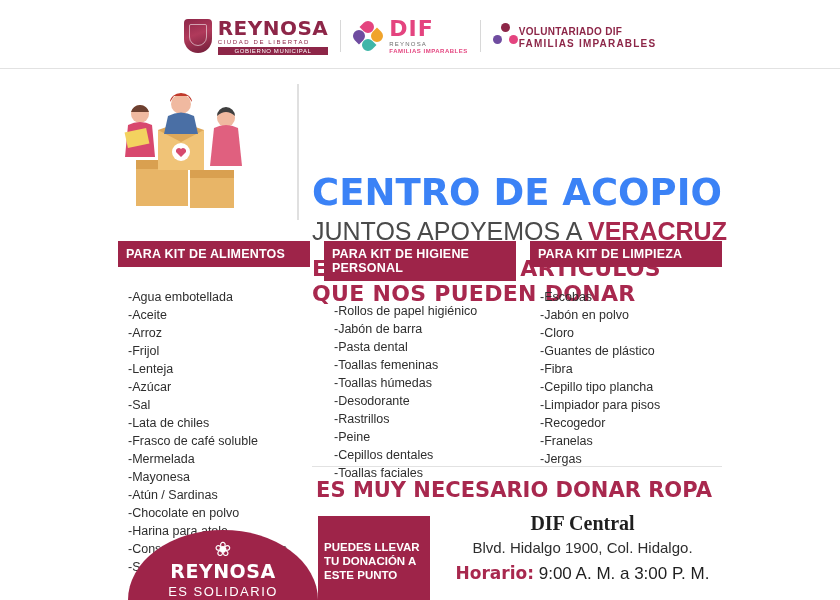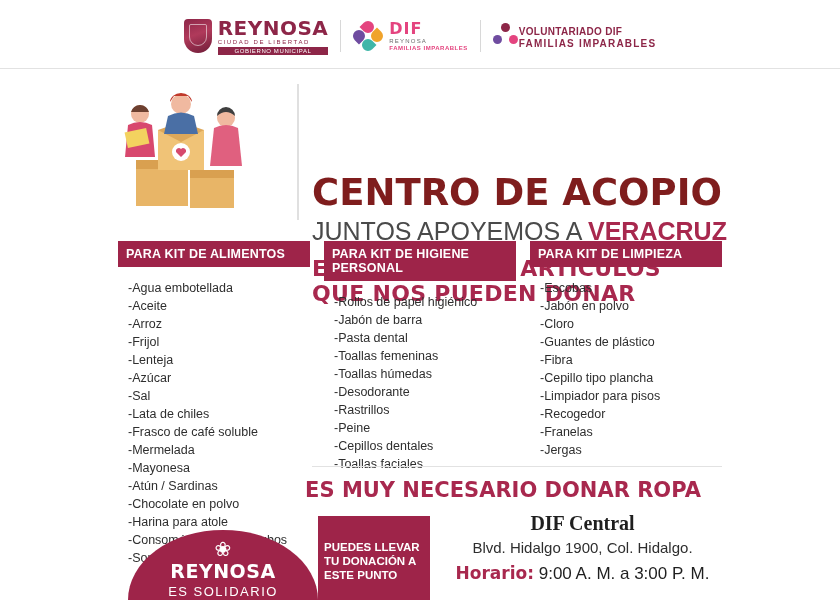--- a/index.html
+++ b/index.html
@@ -43,21 +43,21 @@
   }
   .sep { width:1px; height:32px; background:#d8d8d8; margin: 0 12px; }
   .dif-logo { display:flex; align-items:center; gap:6px; }
   .dif-flower { position:relative; width:30px; height:30px; }
   .dif-flower span{ position:absolute; width:12px; height:12px; border-radius:50% 50% 50% 0; }
   .dif-flower .p1{ background:#e4447f; left:9px; top:0; transform:rotate(45deg);}
   .dif-flower .p2{ background:#f0a32b; left:18px; top:9px; transform:rotate(135deg);}
   .dif-flower .p3{ background:#3fb6a8; left:9px; top:18px; transform:rotate(225deg);}
   .dif-flower .p4{ background:#6f4ca0; left:0; top:9px; transform:rotate(315deg);}
   .dif-text{ line-height:1; }
-  .dif-text .d1{ font-size:16px; font-weight:bold; color:#e4447f; letter-spacing:1px;
+  .dif-text .d1{ font-size:22px; font-weight:bold; color:#e4447f; letter-spacing:1px;
     font-family:"DejaVu Sans", sans-serif;}
   .dif-text .d2{ display:block; font-size:6px; color:#6b6b6b; letter-spacing:1.2px; margin-top:1px;}
   .dif-text .d3{ display:block; font-size:6px; color:#e4447f; font-weight:bold; letter-spacing:.5px; margin-top:1px;}
   .vol-logo{ display:flex; align-items:center; }
   .vol-mark{ position:relative; width:26px; height:26px;}
   .vol-mark i{ position:absolute; display:block; border-radius:50%;}
   .vol-mark .v1{ width:9px;height:9px;background:#8d2648; left:8px; top:0;}
   .vol-mark .v2{ width:9px;height:9px;background:#e4447f; left:16px; top:12px;}
   .vol-mark .v3{ width:9px;height:9px;background:#6f4ca0; left:0px; top:12px;}
   .vol-text{ line-height:1.05;}
@@ -67,47 +67,47 @@
   .hrule { position:absolute; left:0; width:840px; height:1px; background:#e2e2e2; }
 
   
   .hero { position:absolute; top:78px; left:0; width:840px; height:160px; }
   .illustration { position:absolute; left:118px; top:0px; width:170px; height:150px; }
   .vline { position:absolute; left:297px; top:6px; width:2px; height:136px; background:#e0e0e0; }
 
   .titles { position:absolute; left:312px; top:96px; width:520px; }
   .t-main {
     font-family:"DejaVu Sans", sans-serif;
-    font-size: 37px; font-weight: bold; color:#7f1d1d; letter-spacing:0px;
+    font-size: 37px; font-weight: bold; color:#3b82f6; letter-spacing:0px;
     line-height:1; white-space:nowrap;
   }
   .t-sub {
     margin-top:6px; font-size:25px; color:#4a4a4a; font-weight:400; white-space:nowrap;
     font-family:"Liberation Sans", sans-serif;
   }
   .t-sub b { color:#a8284e; font-weight:bold; }
   .t-third {
     margin-top:10px; color:#a8284e; font-weight:bold; font-size:22px; line-height:1.15;
     font-family:"DejaVu Sans", sans-serif; letter-spacing:.3px;
   }
 
   
   .cols { position:absolute; top:241px; left:118px; width:604px; display:flex; gap:14px; }
   .col { width:192px; }
   .col-head {
     background:#9e2449; color:#fff; font-size:12.5px; font-weight:bold;
     padding:6px 8px; letter-spacing:.2px;
   }
-  .col ul { list-style:none; margin-top:12px; }
+  .col ul { list-style:none; margin-top:21px; }
   .col li { font-size:12.5px; color:#2e2e2e; line-height:18px; padding-left:10px; }
 
   
   .bottom-rule { position:absolute; left:312px; top:466px; width:410px; height:1px; background:#e2e2e2; }
   .ropa {
-    position:absolute; left:297px; top:478px; width:412px; text-align:center;
+    position:absolute; left:308px; top:478px; width:412px; text-align:center;
     color:#a8284e; font-weight:bold; font-size:21px;
     font-family:"DejaVu Sans", sans-serif;
   }
   .badge {
     position:absolute; left:318px; top:516px; width:112px; padding:24px 6px;
     background:#9e2449; color:#fff; font-size:11.5px; font-weight:bold; line-height:14px;
   }
   .dif-central { position:absolute; left:440px; top:512px; width:285px; text-align:center; }
   .dif-central .dc1 { font-size:20px; font-weight:bold; color:#1f1f1f; font-family:"Liberation Serif", serif;}
   .dif-central .dc2 { font-size:15px; color:#2e2e2e; margin-top:4px;}

